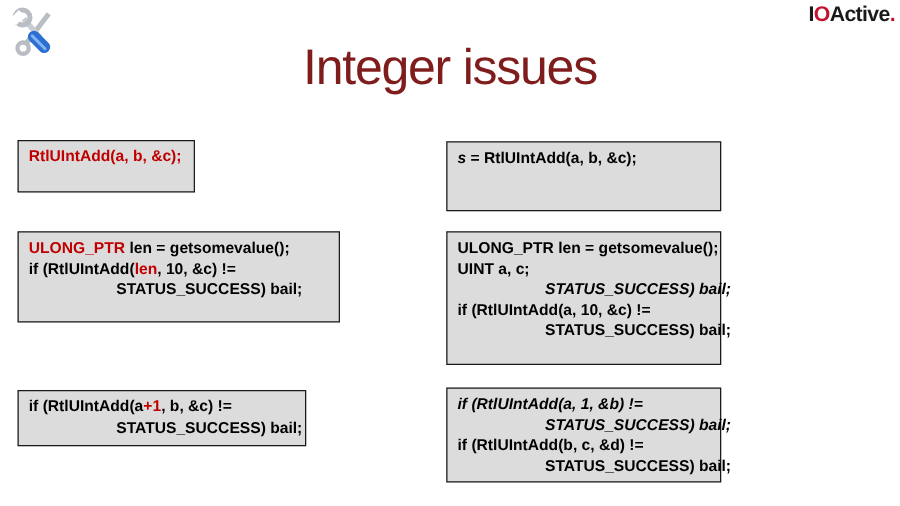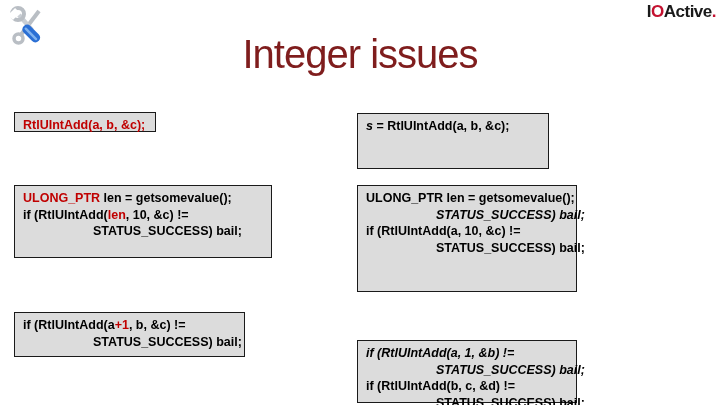--- a/index.html
+++ b/index.html
@@ -24,26 +24,26 @@
     position:absolute;background:#dcdcdc;border:1.5px solid #1a1a1a;
     padding:4px 8px;box-sizing:border-box;
     font-family:"Liberation Sans",sans-serif;font-weight:bold;
     font-size:12.5px;line-height:16.5px;color:#000;white-space:nowrap;
   }
   .codebox .line{display:block;}
   .red{color:#c00000;}
   .it{font-style:italic;}
   .indent{padding-left:70px;}
   
-  #box-l1{left:14px; top:112px; width:142px; height:20px;}
-  #box-r1{left:357px;top:113px; width:192px; height:56px;}
+  #box-l1{left:14px; top:112px; width:142px; height:42px;}
+  #box-r1{left:357px;top:113px; width:220px; height:56px;}
   #box-l2{left:14px; top:185px; width:258px; height:73px;}
   #box-r2{left:357px;top:185px; width:220px; height:107px;}
   #box-l3{left:14px; top:312px; width:231px; height:45px;}
-  #box-r3{left:357px;top:310px; width:220px; height:63px;margin-top:30px;}
+  #box-r3{left:357px;top:310px; width:220px; height:76px;}
 </style>
 </head>
 <body>
 
 <svg class="tools-icon" viewBox="0 0 40 42" aria-hidden="true">
   <line x1="31" y1="7" x2="12" y2="32" stroke="#b9bec4" stroke-width="4"></line>
   <circle cx="10.5" cy="34.5" r="4.5" fill="none" stroke="#b9bec4" stroke-width="3.5"></circle>
   <line x1="11" y1="11" x2="24" y2="26" stroke="#c9ced4" stroke-width="4.5"></line>
   <circle cx="10" cy="10" r="6" fill="none" stroke="#b9bec4" stroke-width="4"></circle>
   <rect x="1" y="6.5" width="10" height="7" fill="#ffffff" transform="rotate(-45 6 10)"></rect>
@@ -69,20 +69,21 @@
   <span class="line"><span>if (RtlUIntAdd(a</span><span class="red">+1</span><span>, b, &amp;c) !=</span></span>
   <span class="line indent">STATUS_SUCCESS) bail;</span>
 </div>
 
 <div class="codebox" id="box-r1">
   <span class="line"><span class="it">s </span><span>= RtlUIntAdd(a, b, &amp;c);</span></span>
 </div>
 
 <div class="codebox" id="box-r2">
   <span class="line">ULONG_PTR len = getsomevalue();</span>
+  <span class="line">UINT a, c;</span>
   <span class="line it indent">STATUS_SUCCESS) bail;</span>
   <span class="line">if (RtlUIntAdd(a, 10, &amp;c) !=</span>
   <span class="line indent">STATUS_SUCCESS) bail;</span>
 </div>
 
 <div class="codebox" id="box-r3">
   <span class="line it">if (RtlUIntAdd(a, 1, &amp;b) !=</span>
   <span class="line it indent">STATUS_SUCCESS) bail;</span>
   <span class="line">if (RtlUIntAdd(b, c, &amp;d) !=</span>
   <span class="line indent">STATUS_SUCCESS) bail;</span>

